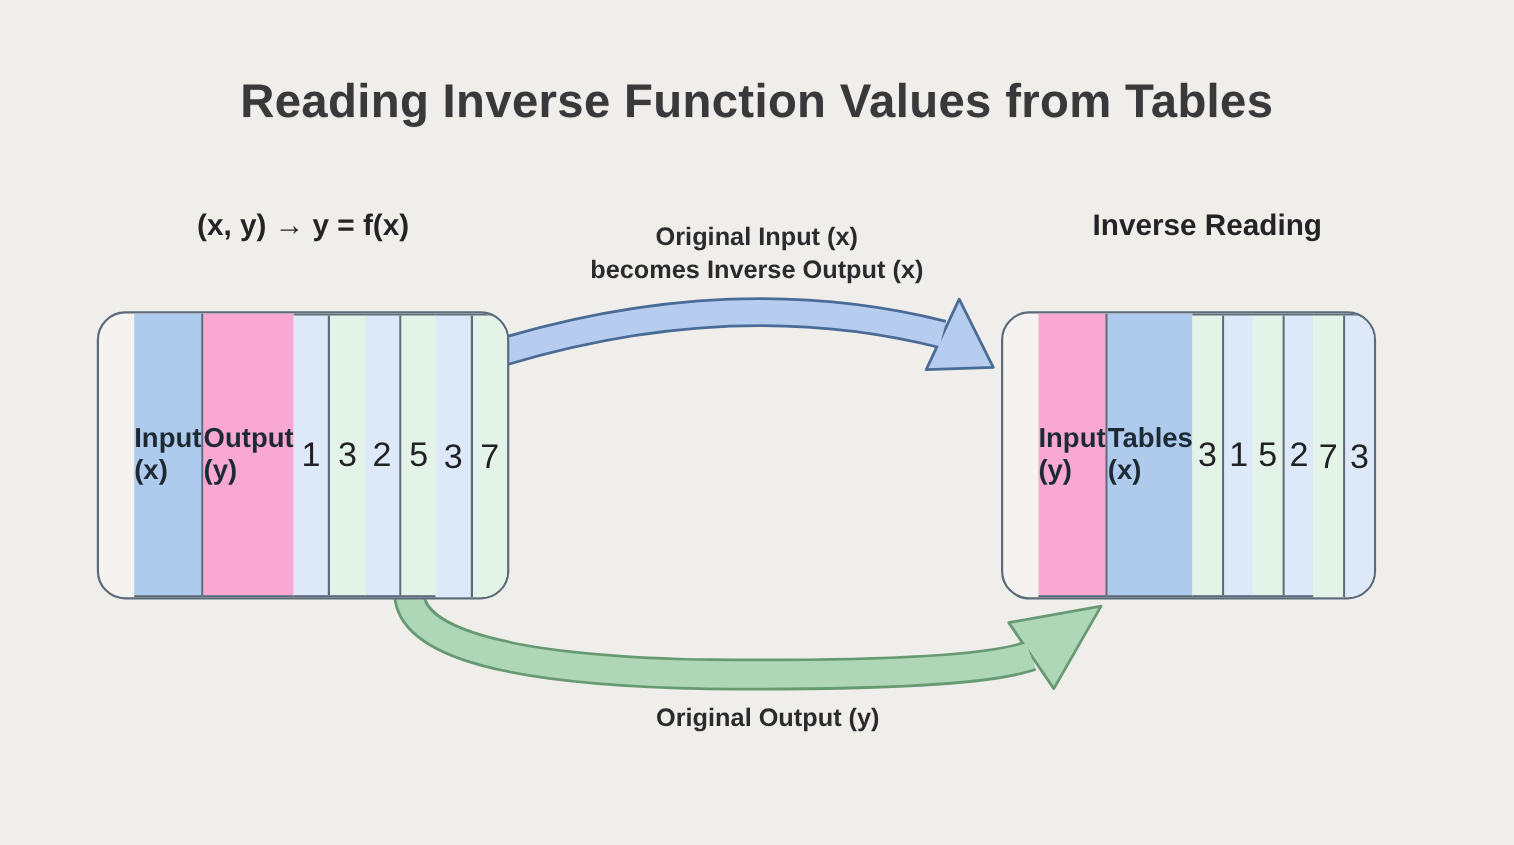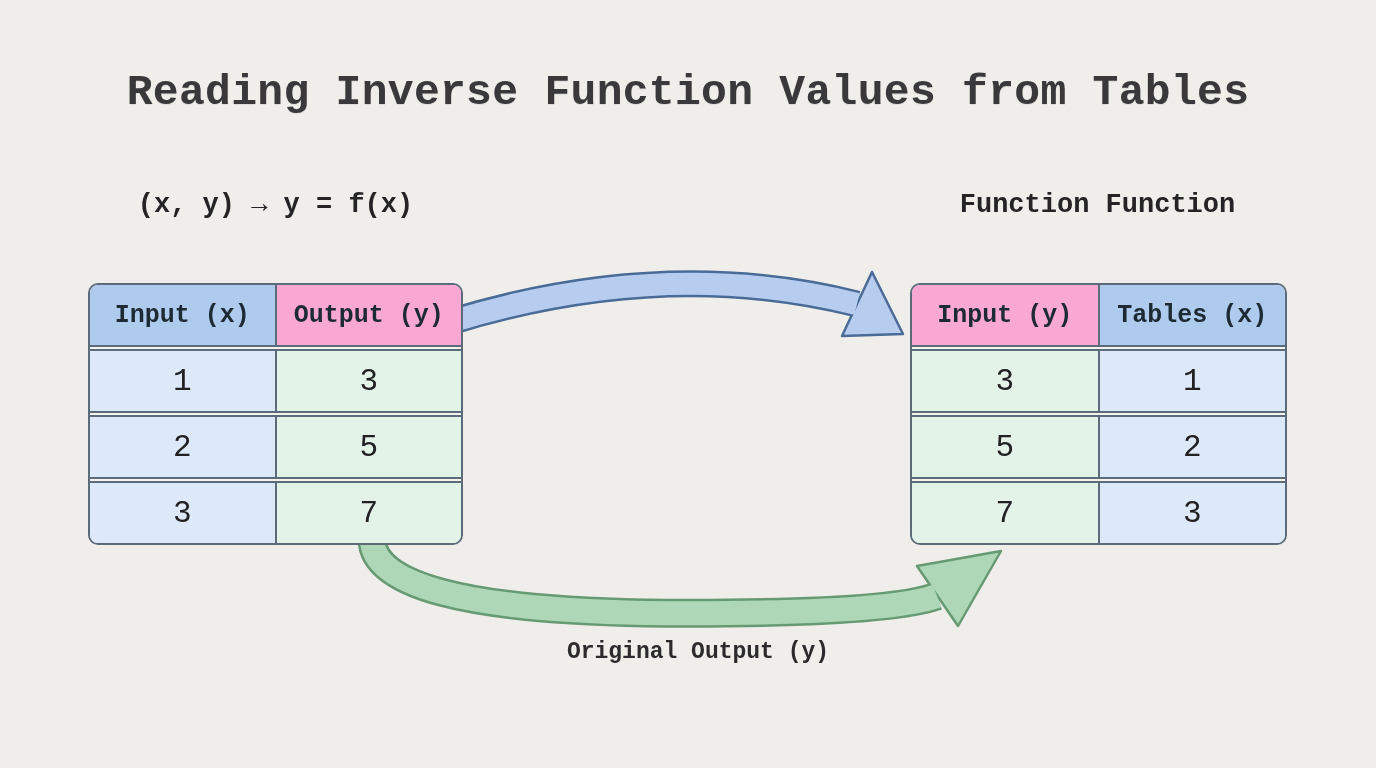--- a/index.html
+++ b/index.html
@@ -1,19 +1,19 @@
 <!DOCTYPE html>
 <html><head>
 <meta charset="utf-8">
 <style>
   html,body { margin:0; padding:0; background:#efeeea; }
   .canvas {
     position:relative; width:1376px; height:768px;
     background:#efeeea; overflow:hidden;
-    font-family:Liberation Mono, monospace;
+    font-family:Liberation Sans, sans-serif;
     color:#333336;
   }
   .title {
     position:absolute; top:68px; left:0; width:100%;
     text-align:center; font-size:43px; font-weight:700;
     color:#39393c; letter-spacing:0.3px; margin:0; z-index:2;
     text-shadow:0 1px 1px rgba(0,0,0,0.08);
   }
   .heading {
     position:absolute; text-align:center; font-size:27px; font-weight:700;
@@ -25,25 +25,25 @@
     position:absolute; text-align:center; font-size:23px; font-weight:600;
     line-height:30px; color:#2b2b2e; z-index:2;
   }
   .arrow-label.top    { left:458px; width:460px; top:200px; }
   .arrow-label.bottom { left:468px; width:460px; top:637px; }
 
   .arrows { position:absolute; left:0; top:0; z-index:1; }
 
   .dtable {
     position:absolute; top:283px; height:262px; box-sizing:border-box;
-    border:2px solid #5c6b7a; border-radius:10px; background:#f4f3ef;
-    display:flex; flex-direction:column; row-gap:2px; overflow:hidden; z-index:2;
+    border:2px solid #5c6b7a; border-radius:26px; background:#f4f3ef;
+    display:flex; row-gap:2px; overflow:hidden; z-index:2;padding-left:32px;
   }
   .dtable.left  { left:88px;  width:375px; }
-  .dtable.right { left:910px; width:377px; }
+  .dtable.right { left:910px; width:341px; }
   .drow { display:flex; flex:1; min-height:0; }
   .drow + .drow { border-top:2px solid #5c6b7a; }
   .drow:not(:last-child) { border-bottom:2px solid #5c6b7a; }
   .dcell { flex:1; display:flex; align-items:center; justify-content:center; }
   .dcell:first-child { border-right:2px solid #5c6b7a; }
   .dcell.hdr { font-size:25px; font-weight:700; color:#1e2a33; }
   .dcell.val { font-size:31px; font-weight:500; color:#212124; }
   .bg-blue-h  { background:#aecaed; }
   .bg-green-h { background:#f9a8d4; }
   .bg-blue-c  { background:#dde9f8; }
@@ -66,23 +66,27 @@
       <path d="M 372 540 Q 375 608 645 613 Q 885 615 937 596" stroke="#679a73" stroke-width="29" fill="none"></path>
       <polygon points="1001,551 917,566 958,626" fill="#aed7b8" stroke="#679a73" stroke-width="2.5" stroke-linejoin="round"></polygon>
       <path d="M 372 540 Q 375 608 645 613 Q 885 615 937 596" stroke="#aed7b8" stroke-width="24" fill="none"></path>
     </g>
   </svg>
 
   <div class="heading left">
     <div>(x, y) → y = f(x)</div>
   </div>
 
+  <div class="arrow-label top">
+    <div>Original Input (x)</div>
+    <div>becomes Inverse Output (x)</div>
+  </div>
 
   <div class="heading right">
-    <div>Function Function</div>
+    <div>Inverse Reading</div>
   </div>
 
   <div class="dtable left">
     <div class="drow">
       <div class="dcell hdr bg-blue-h">Input (x)</div>
       <div class="dcell hdr bg-green-h">Output (y)</div>
     </div>
     <div class="drow">
       <div class="dcell val bg-blue-c">1</div>
       <div class="dcell val bg-green-c">3</div>

